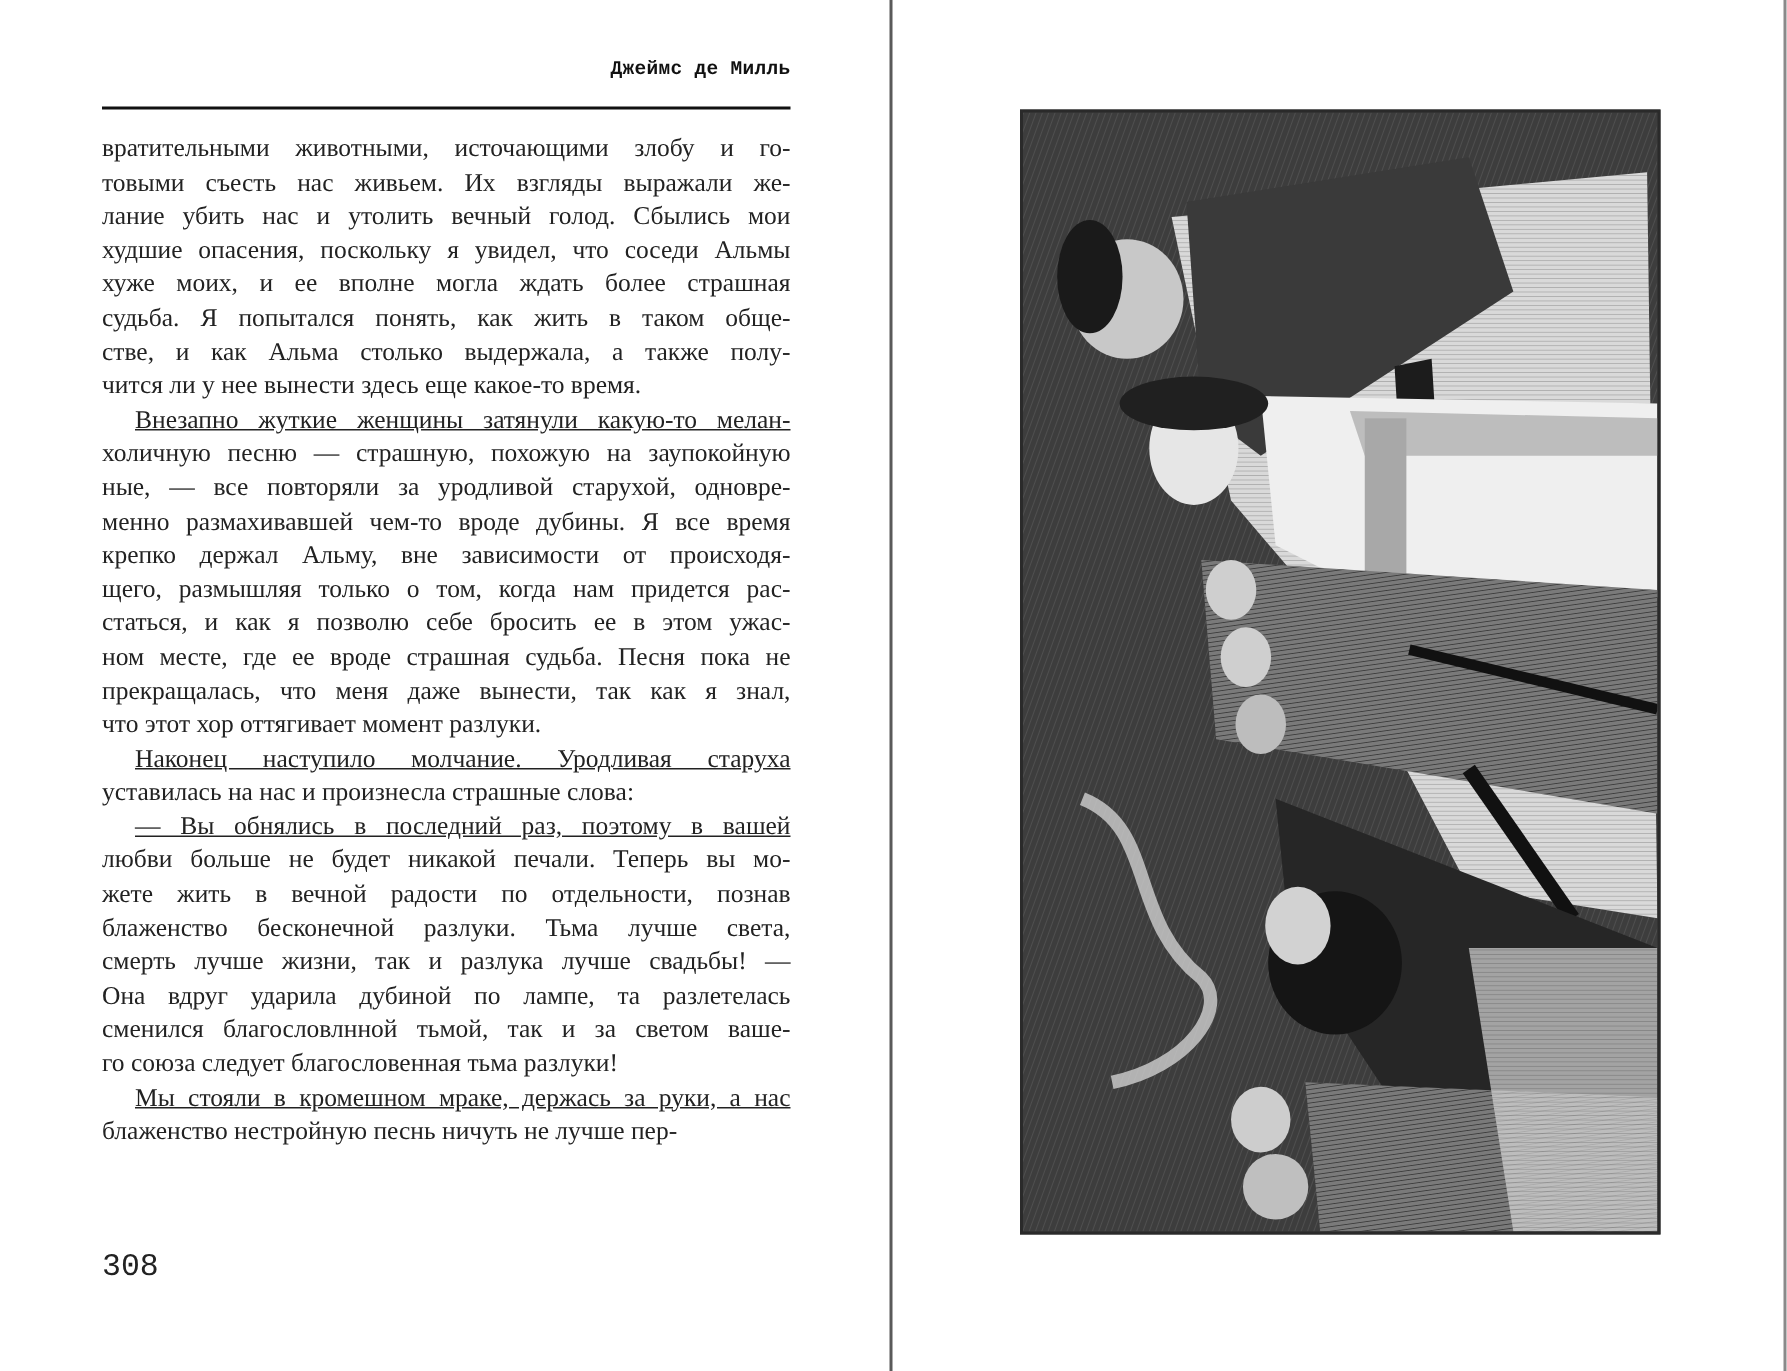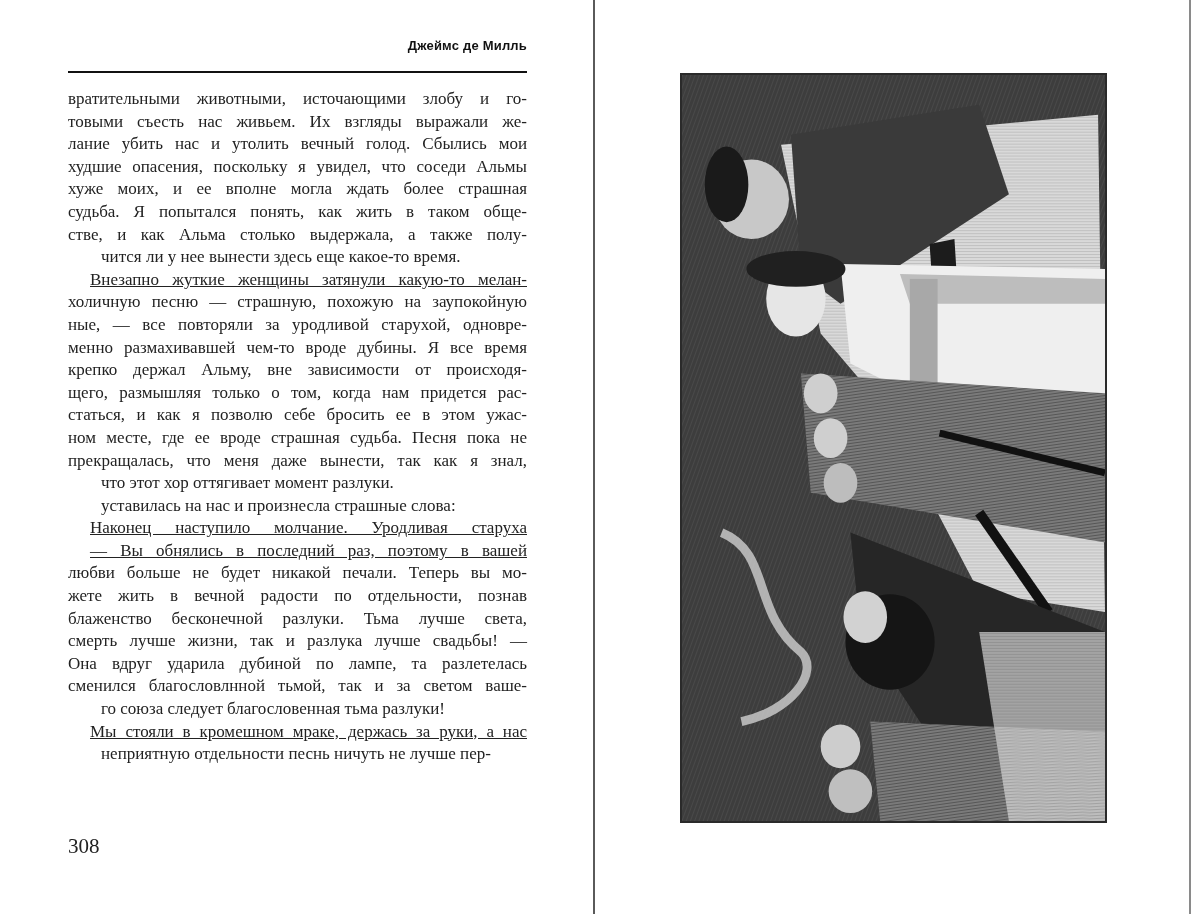--- a/index.html
+++ b/index.html
@@ -17,44 +17,44 @@
     position: absolute; left: 593px; top: 0; width: 2px; height: 914px;
     background: #5a5a5a;
   }
   .edge-right {
     position: absolute; left: 1189px; top: 0; width: 2px; height: 914px;
     background: #8a8a8a;
   }
   .running-head {
     position: absolute; left: 68px; top: 38px; width: 459px;
     text-align: right;
-    font-family: Liberation Sans, sans-serif;
+    font-family: Liberation Mono, monospace;
     font-weight: bold; font-size: 13px; letter-spacing: 0.2px;
     color: #111;
   }
   .rule {
     position: absolute; left: 68px; top: 71px; width: 459px; height: 2px;
     background: #111;
   }
   .body-text {
     position: absolute; left: 68px; top: 88px; width: 459px;
     font-family: "Liberation Serif", "DejaVu Serif", serif;
     font-size: 17px; line-height: 22.6px;
     color: #222;
   }
   .line {
     display: block; white-space: nowrap;
     text-align: justify; text-align-last: justify;
     height: 22.6px;
   }
   .line.indent { padding-left: 22px; text-decoration: underline; }
-  .line.last { text-align-last: left; margin-left: 33px; }
+  .line.last { text-align-last: left; }
   .folio {
     position: absolute; left: 68px; top: 834px;
-    font-family: Liberation Serif, serif;
+    font-family: Liberation Mono, monospace;
     font-size: 21px; color: #222;
   }
   .plate {
     position: absolute; left: 680px; top: 73px; width: 427px; height: 750px;
     border: 2px solid #2a2a2a; box-sizing: border-box;
     background: #3a3a3a; overflow: hidden;
   }
   .plate svg { display: block; width: 100%; height: 100%; }
 </style>
 </head>
@@ -80,36 +80,36 @@
         <span class="line">ные, — все повторяли за уродливой старухой, одновре-</span>
         <span class="line">менно размахивавшей чем-то вроде дубины. Я все время</span>
         <span class="line">крепко держал Альму, вне зависимости от происходя-</span>
         <span class="line">щего, размышляя только о том, когда нам придется рас-</span>
         <span class="line">статься, и как я позволю себе бросить ее в этом ужас-</span>
         <span class="line">ном месте, где ее вроде страшная судьба. Песня пока не</span>
         <span class="line">прекращалась, что меня даже вынести, так как я знал,</span>
         <span class="line last">что этот хор оттягивает момент разлуки.</span>
       </div>
       <div>
+        <span class="line indent">Наконец наступило молчание. Уродливая старуха</span>
         <span class="line last">уставилась на нас и произнесла страшные слова:</span>
-        <span class="line indent">Наконец наступило молчание. Уродливая старуха</span>
       </div>
       <div>
         <span class="line indent">— Вы обнялись в последний раз, поэтому в вашей</span>
         <span class="line">любви больше не будет никакой печали. Теперь вы мо-</span>
         <span class="line">жете жить в вечной радости по отдельности, познав</span>
         <span class="line">блаженство бесконечной разлуки. Тьма лучше света,</span>
         <span class="line">смерть лучше жизни, так и разлука лучше свадьбы! —</span>
         <span class="line">Она вдруг ударила дубиной по лампе, та разлетелась</span>
         <span class="line">сменился благословлнной тьмой, так и за светом ваше-</span>
         <span class="line last">го союза следует благословенная тьма разлуки!</span>
       </div>
       <div>
         <span class="line indent">Мы стояли в кромешном мраке, держась за руки, а нас</span>
-        <span class="line last">неприятную отдельности песнь ничуть не лучше пер-</span>
+        <span class="line last">блаженство нестройную песнь ничуть не лучше пер-</span>
       </div>
     </div>
   <div class="folio">308</div>
 </div>
 
 <div class="gutter"></div>
 <div class="edge-right"></div>
 
 <div class="plate">
   <svg id="plate-svg" viewBox="0 0 427 750" preserveAspectRatio="none">

